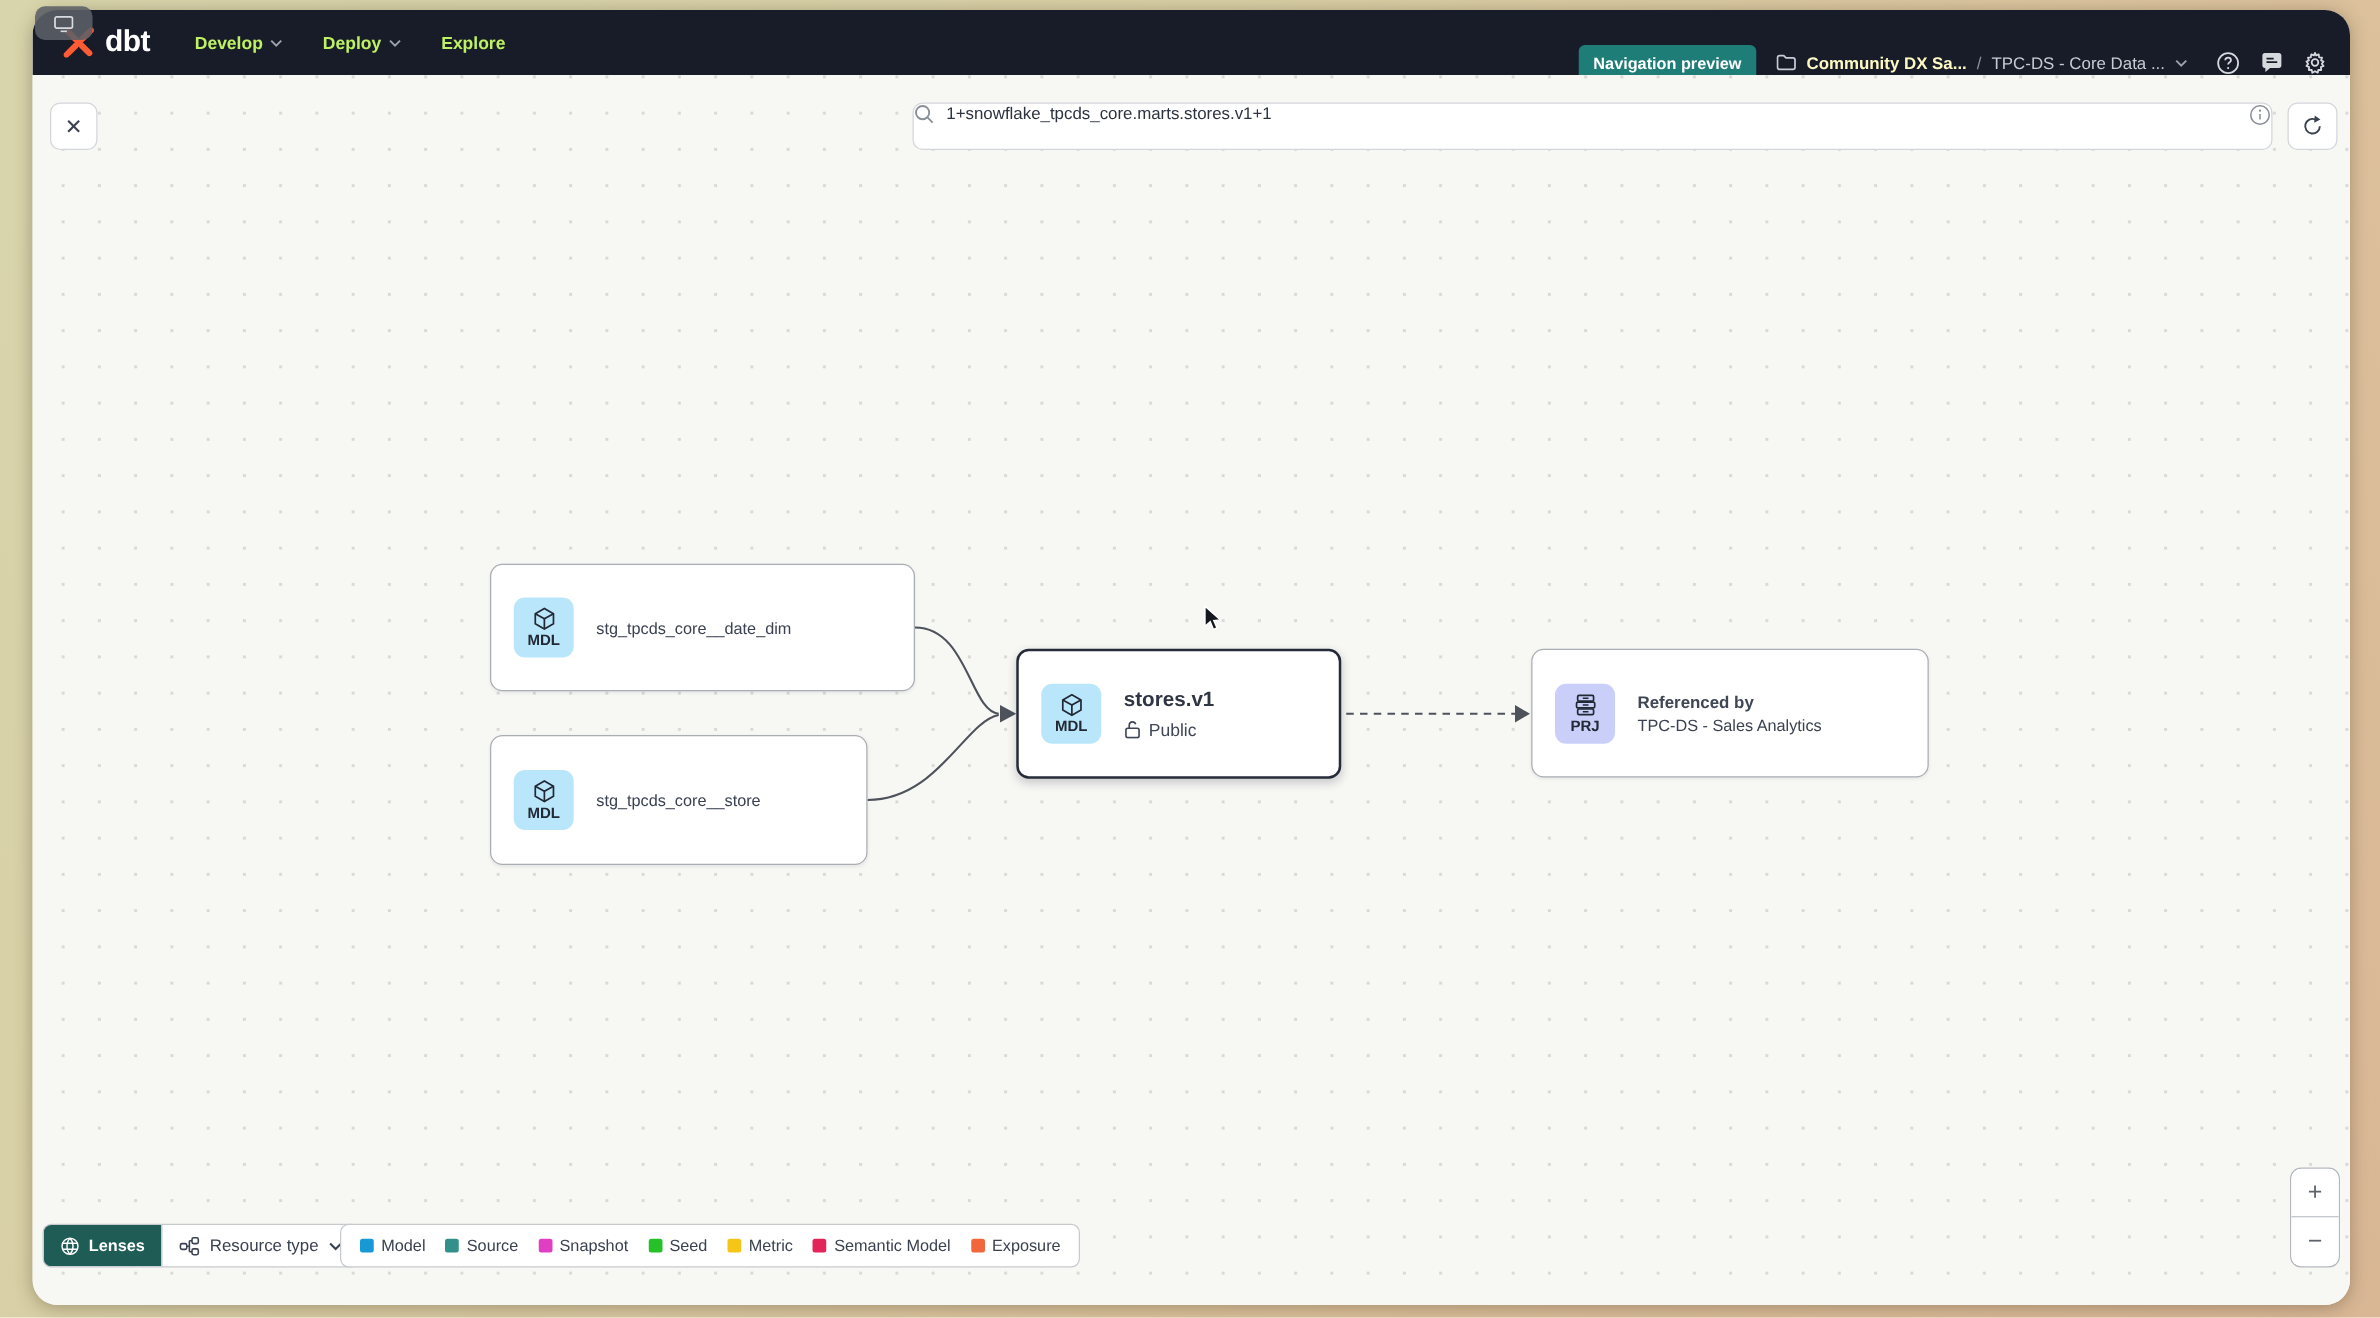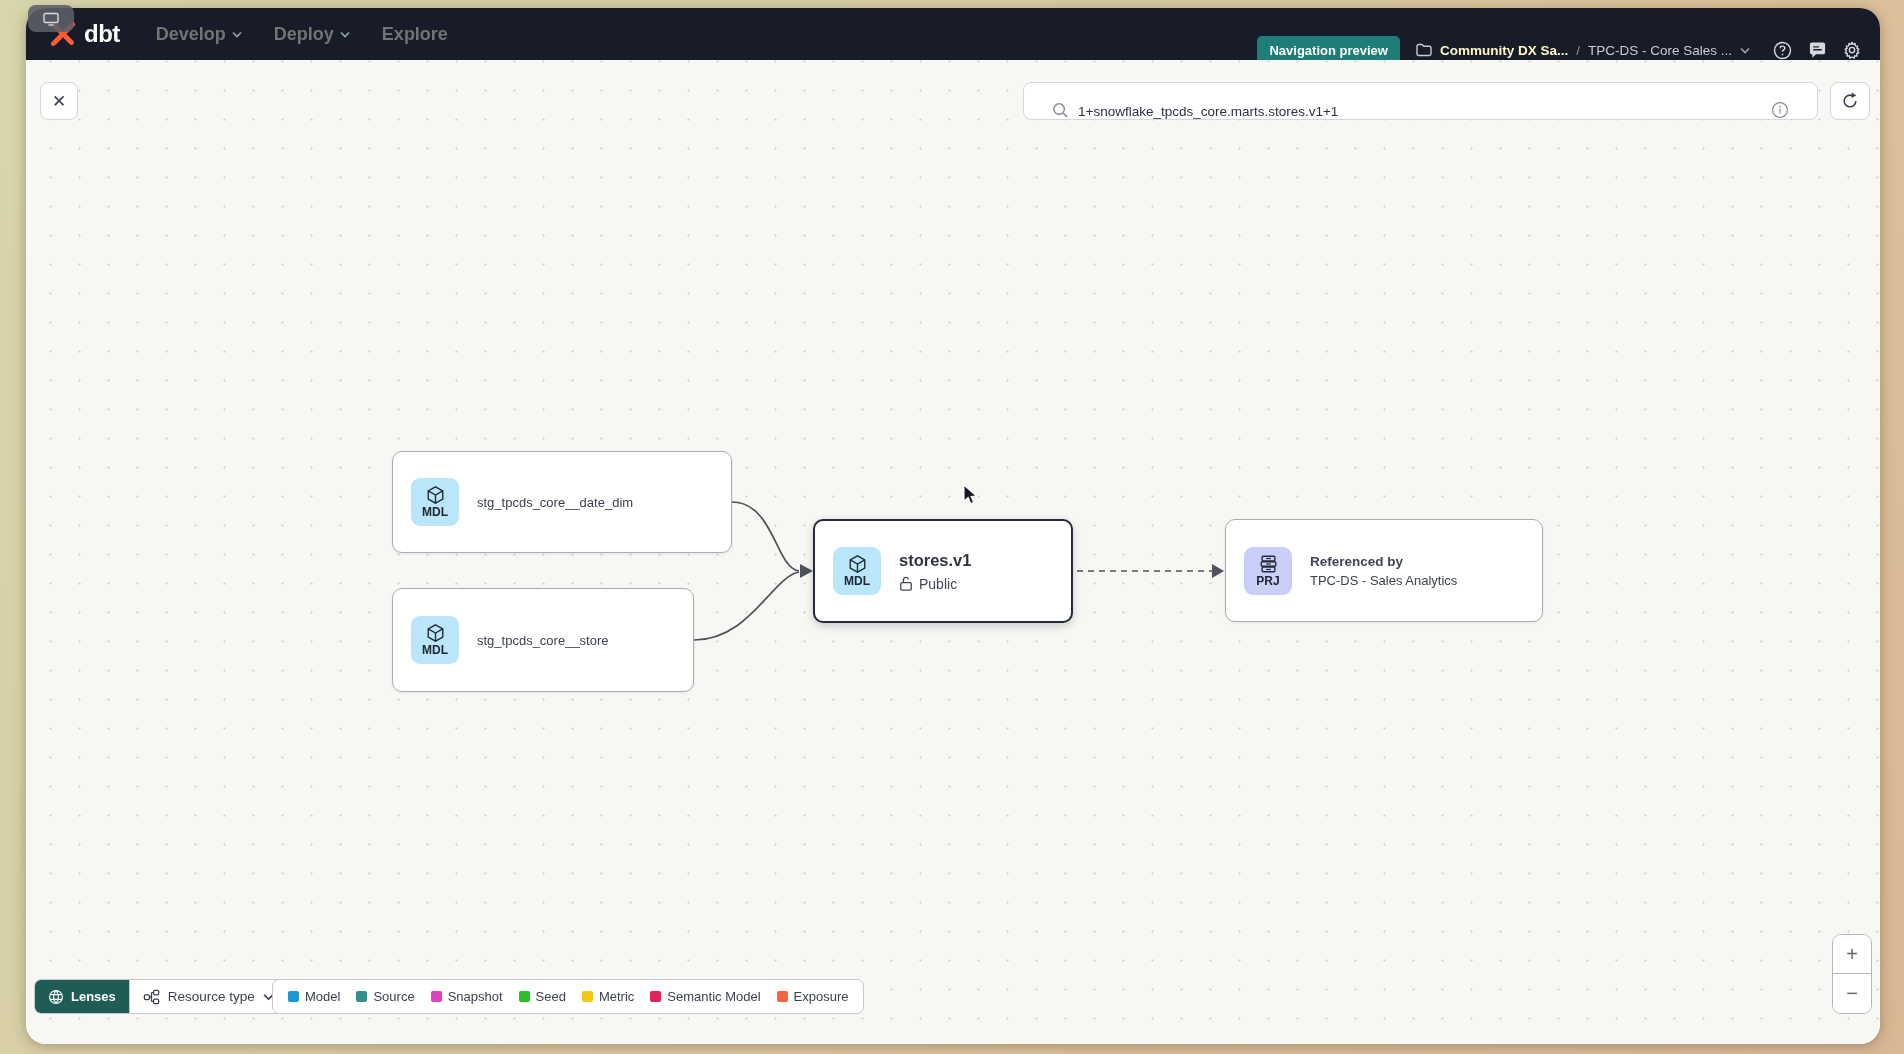--- a/index.html
+++ b/index.html
@@ -15,21 +15,21 @@
     display:flex; flex-direction:column;
   }
   
   .navbar {
     height:52px; flex:0 0 52px; background:#171c28; color:#fff;
     display:flex; align-items:center; padding:0 18px 0 22px;
   }
   .logo { display:flex; align-items:center; gap:6px; margin-right:36px; }
   .logo-text { font-size:24px; font-weight:700; letter-spacing:-.5px; color:#fff; }
   .nav-menu { display:flex; align-items:center; gap:32px; }
-  .nav-item { display:flex; align-items:center; gap:6px; font-size:18px; font-weight:700; color:#737373; cursor:pointer;text-align:center; }
+  .nav-item { display:flex; align-items:center; gap:6px; font-size:14px; font-weight:700; color:#bef264; cursor:pointer;text-align:center; }
   .nav-item .chev { color:#9aa2ad; }
   .nav-right { margin-left:auto; display:flex; align-items:center; gap:16px;margin-top:32px; }
   .preview-badge {
     background:#1f7d78; color:#fff; font-size:13px; font-weight:700;
     padding:7px 12px; border-radius:5px; white-space:nowrap;
   }
   .crumbs { display:flex; align-items:center; gap:8px; font-size:13.5px; white-space:nowrap; }
   .crumb-project { font-weight:700; color:#fef9c3; }
   .crumb-sep { color:#8a93a0; }
   .crumb-page { color:#c7ccd4; font-weight:400; }
@@ -50,22 +50,22 @@
     font-size:17px;
   }
   .close-btn { left:14px; top:22px; }
   .crumb-chip {
     position:absolute; left:64px; top:22px; height:38px; background:#fff;
     border:1px solid #d3d6da; border-radius:8px; display:flex; align-items:center;
     padding:0 16px; font-size:13px; color:#3a4150; cursor:pointer; white-space:nowrap;
   }
   .toolbar-right { position:absolute; top:22px; right:10px; display:flex; gap:12px; }
   .search-box {
-    width:795px; height:38px; background:#fff; border:1px solid #d3d6da;
-    border-radius:8px; display:flex; align-items:flex-end; padding:0 28px; gap:9px;
+    width:1088px; height:38px; background:#fff; border:1px solid #d3d6da;
+    border-radius:8px; display:flex; align-items:flex-start; padding:0 0; gap:9px;
   }
   .search-box input {
     flex:1; border:none; outline:none; font-family:"Liberation Sans",sans-serif;
     font-size:13.5px; color:#2b3240; background:transparent;
   }
   .icon-grey { color:#8a8f98; }
   .refresh-btn { position:static; width:40px; height:38px; }
   
   .node {
     position:absolute; background:#fff; border:1px solid #a9adb4; border-radius:10px;
@@ -169,21 +169,21 @@
       </div>
     </div>
     <div class="nav-right">
       <span class="preview-badge">Navigation preview</span>
       <div class="crumbs">
         <svg width="16" height="14" viewBox="0 0 16 14" fill="none" stroke="#c7ccd4" stroke-width="1.4">
           <path d="M1 3.2 C1 2.2 1.7 1.5 2.7 1.5 H6 L7.8 3.3 H13.3 C14.3 3.3 15 4 15 5 V10.8 C15 11.8 14.3 12.5 13.3 12.5 H2.7 C1.7 12.5 1 11.8 1 10.8 Z"></path>
         </svg>
         <span class="crumb-project">Community DX Sa...</span>
         <span class="crumb-sep">/</span>
-        <span class="crumb-page">TPC-DS - Core Sales ...</span>
+        <span class="crumb-page">TPC-DS - Core Data ...</span>
         <svg width="10" height="7" viewBox="0 0 10 7" fill="none" stroke="#9aa2ad" stroke-width="1.6">
             <path d="M1 1.5 L5 5.5 L9 1.5"></path>
           </svg>
       </div>
       <div class="nav-icons">
         <span class="nav-icon">
           <svg width="19" height="19" viewBox="0 0 20 20" fill="none" stroke="currentColor" stroke-width="1.5">
             <circle cx="10" cy="10" r="8.4"></circle>
             <path d="M7.6 7.6 C7.6 6.2 8.7 5.4 10 5.4 C11.3 5.4 12.4 6.2 12.4 7.5 C12.4 9.3 10 9.3 10 11.2"></path>
             <circle cx="10" cy="14.2" r="0.9" fill="currentColor" stroke="none"></circle>

